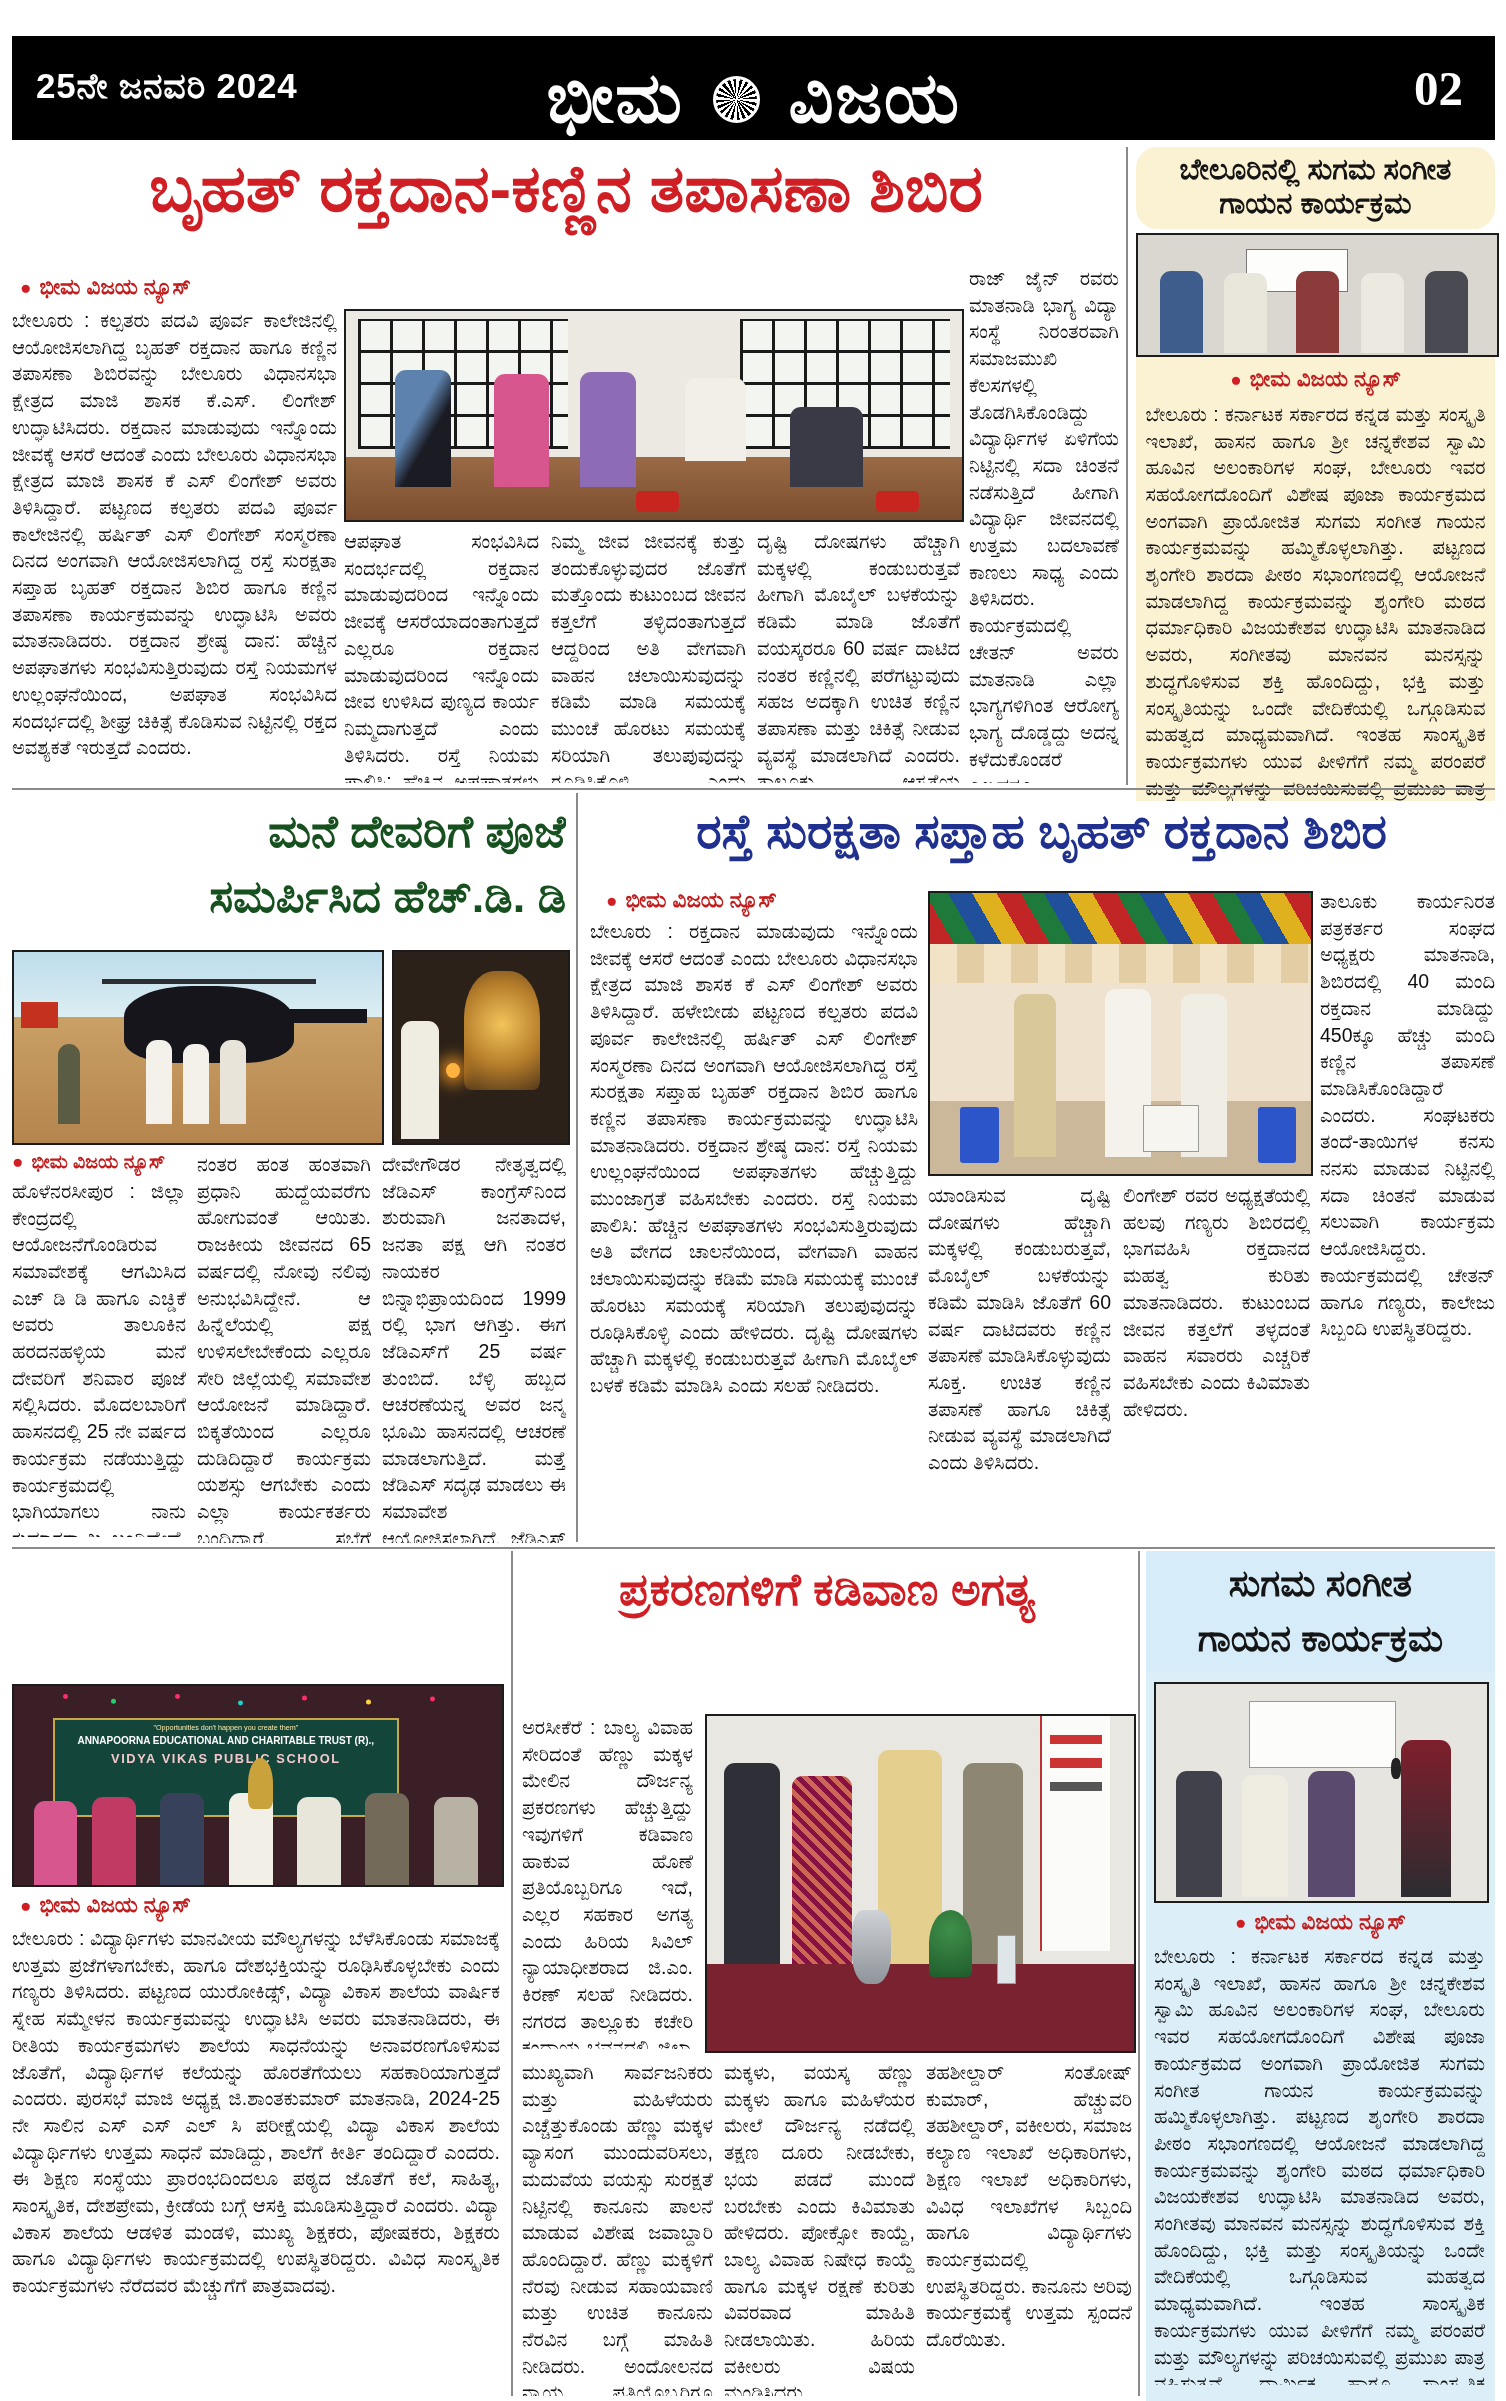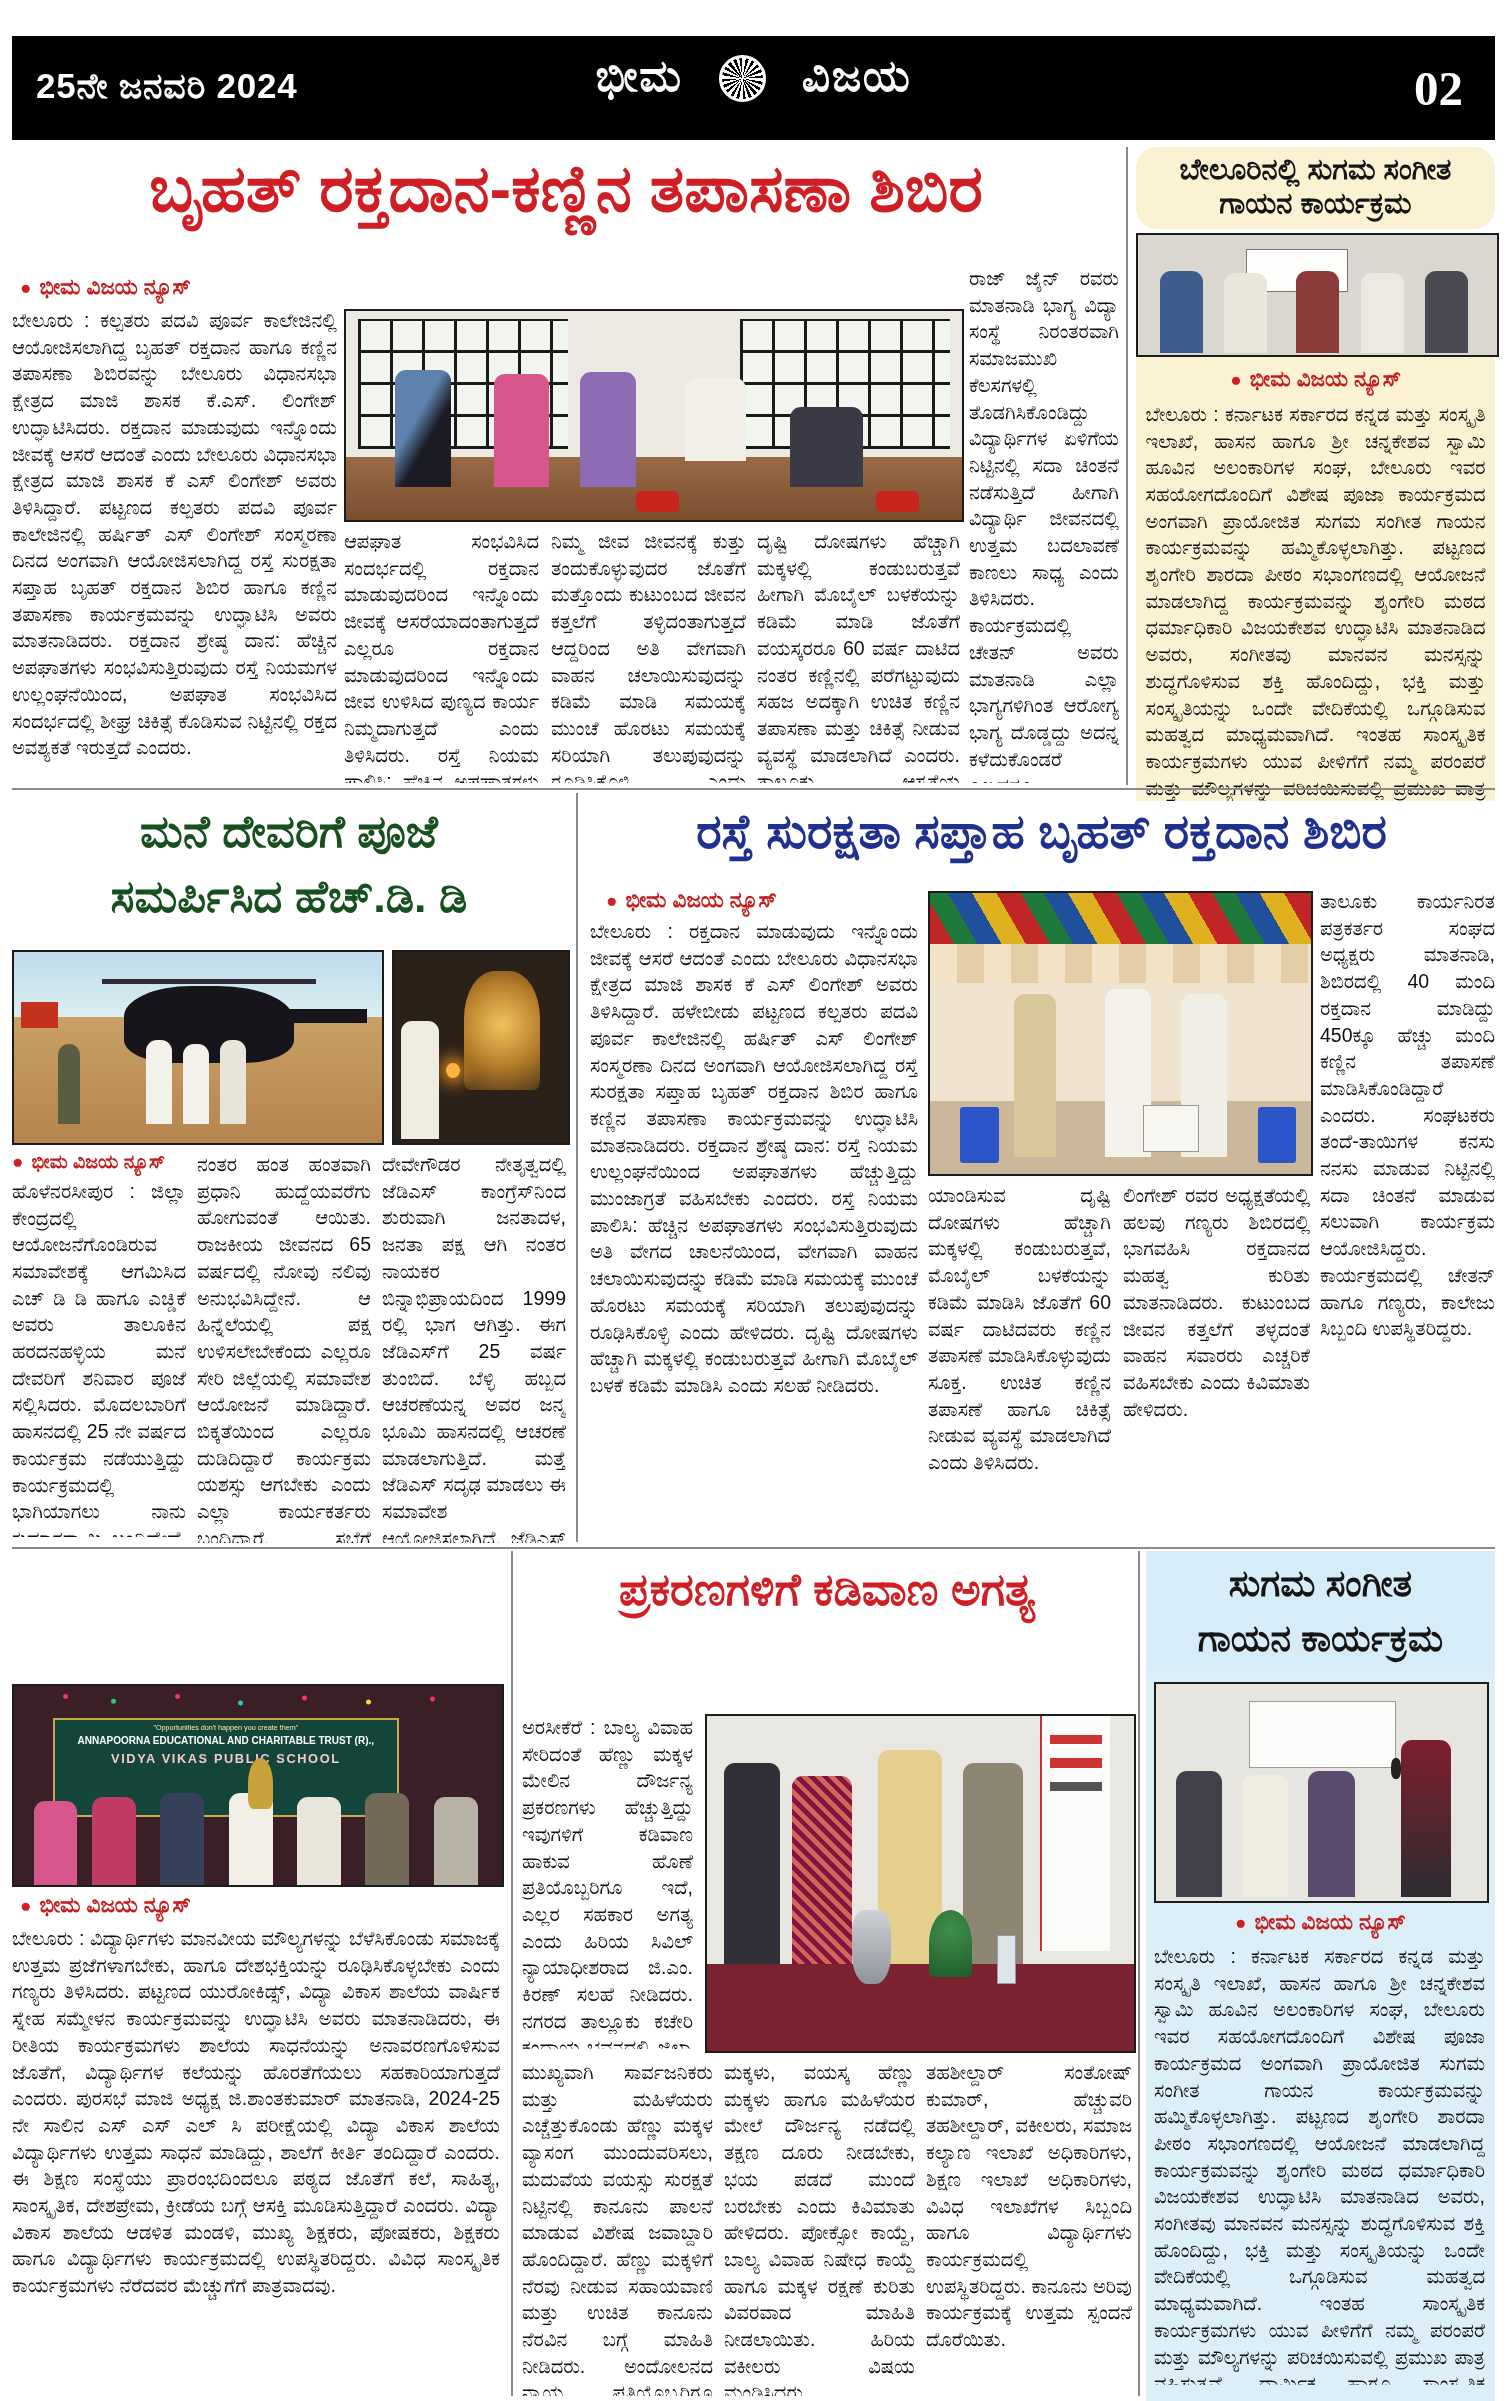--- a/index.html
+++ b/index.html
@@ -2,31 +2,31 @@
 <html style="font-size:12.8px"><head>
 <meta charset="utf-8">
 <style>
   html,body{margin:0;padding:0;background:#ffffff;}
   .page{position:relative;width:1507px;height:2401px;background:#ffffff;overflow:hidden;
         font-family:"Liberation Sans","DejaVu Sans",sans-serif;color:#0d0d0d;}
   .abs{position:absolute;}
   
   .masthead-bar{left:12px;top:36px;width:1483px;height:104px;background:#000;color:#fff;}
   .mast-date{left:24px;top:30px;font-size:35px;font-weight:bold;letter-spacing:0.8px;}
-  .mast-title{left:0;top:17.5px;width:100%;text-align:center;font-size:44px;font-weight:bold;letter-spacing:1.6px;font-family:Liberation Mono, monospace;}
+  .mast-title{left:0;top:17.5px;width:100%;text-align:center;font-size:70px;font-weight:bold;letter-spacing:1.6px;}
   .mast-title .half{display:inline-block;vertical-align:middle;}
   .chakra{display:inline-block;vertical-align:middle;width:41px;height:41px;border-radius:50%;
           background:repeating-conic-gradient(#ffffff 0 9deg,#000000 9deg 18deg);
           border:3.2px solid #ffffff;margin:0 8px;}
   .mast-page{right:32px;top:24px;font-size:49px;font-weight:bold;font-family:"Liberation Serif","DejaVu Serif",serif;}
   
   .hl{font-weight:bold;text-align:center;line-height:1.18;overflow:hidden;}
   .hl-red{color:#d01f24;}
   .hl-navy{color:#20308f;}
-  .hl-green{color:#17501f;}
+  .hl-green{color:#17501f;text-align:right;}
   .hl-black{color:#151515;}
   .box-cream{background:#fbf1d3;border-radius:21px;}
   .box-gray{background:#e4e5d8;border:3.2px solid #2a2a2a;}
   .box-blue{background:#d7ecf9;}
   
   .byline{color:#c21d1d;font-weight:bold;font-size:21.5px;white-space:nowrap;}
   .byline .dot{color:#d01f24;margin-right:8px;font-size:19px;}
   .byline.center{text-align:center;width:100%;}
   
   .col{font-size:19.5px;line-height:1.37;text-align:justify;overflow:hidden;color:#0e0e0e;}

